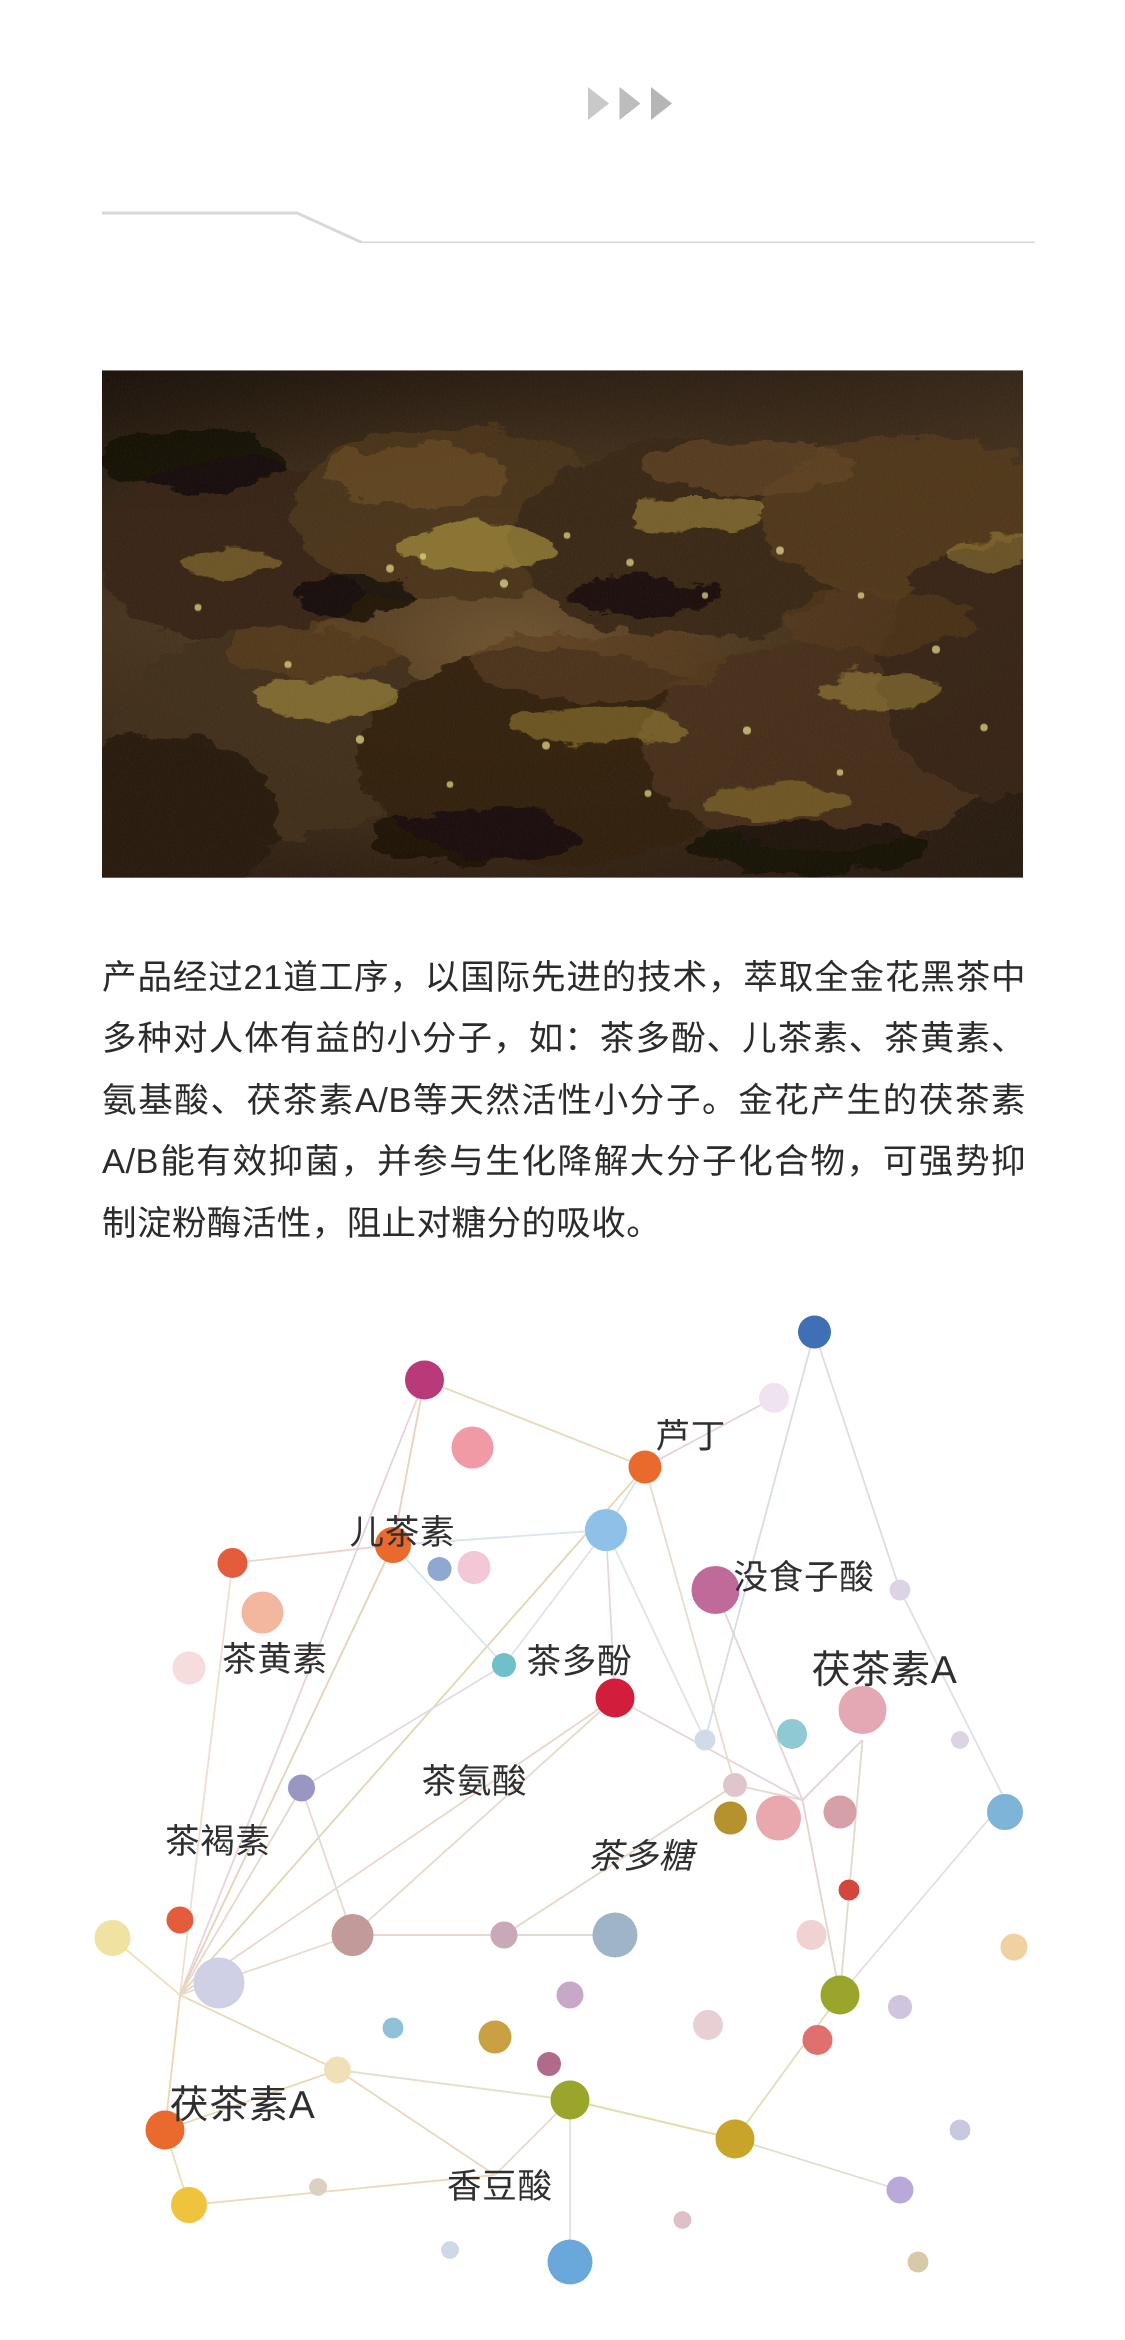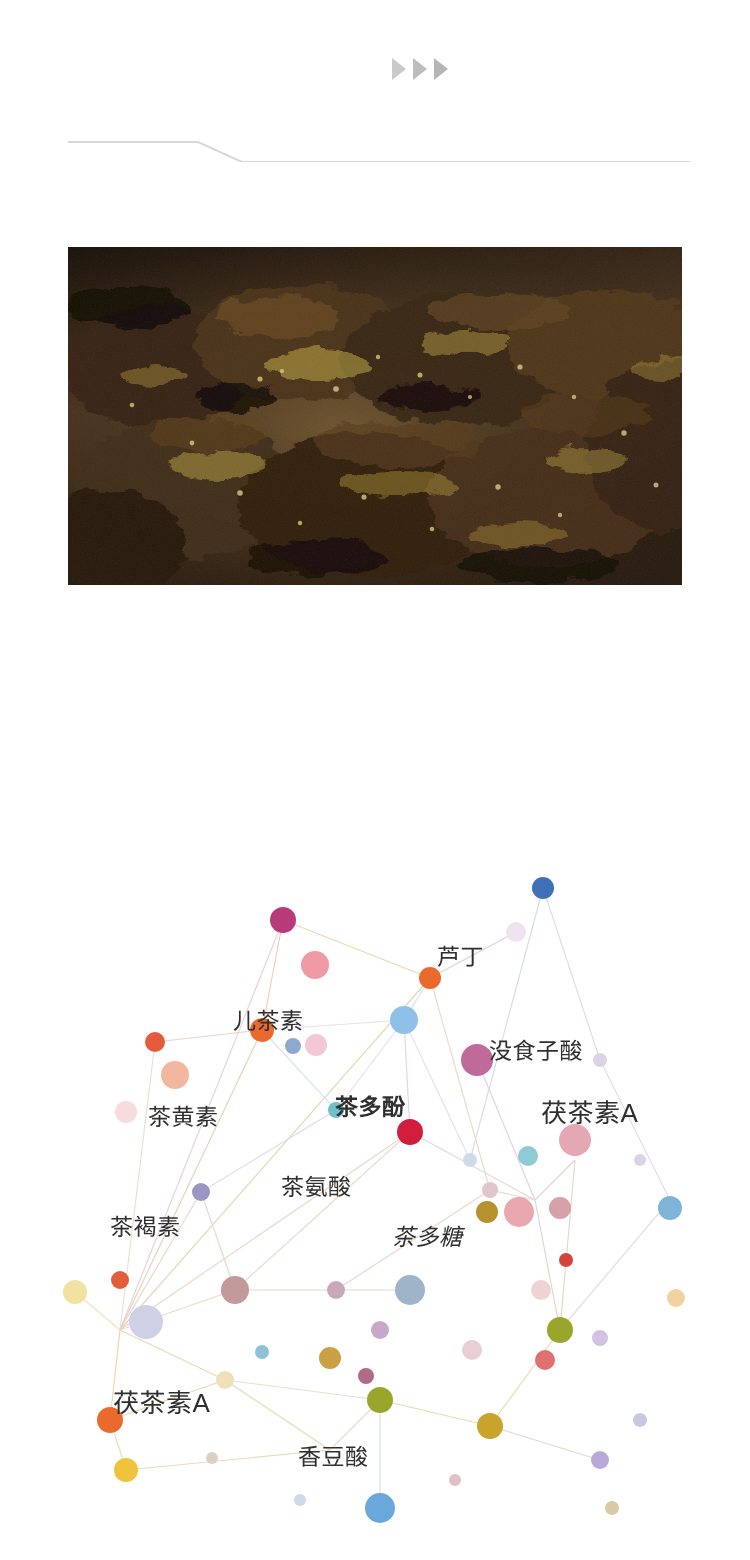--- a/index.html
+++ b/index.html
@@ -228,20 +228,21 @@
         <circle cx="492" cy="268" r="2.2" fill="#eddf87"></circle>
         <circle cx="64" cy="158" r="2.3" fill="#efe08a"></circle>
         <circle cx="588" cy="238" r="2.5" fill="#f0e28f"></circle>
       </g>
 
       <rect width="614" height="338" filter="url(#grain)" opacity="0.35"></rect>
       <rect width="614" height="338" fill="#000" opacity="0.05"></rect>
     </svg>
   </div>
 
+  <p class="body-copy">产品经过21道工序，以国际先进的技术，萃取全金花黑茶中多种对人体有益的小分子，如：茶多酚、儿茶素、茶黄素、氨基酸、茯茶素A/B等天然活性小分子。金花产生的茯茶素A/B能有效抑菌，并参与生化降解大分子化合物，可强势抑制淀粉酶活性，阻止对糖分的吸收。</p>
 
   <div class="molecule">
     <svg width="750" height="700" viewBox="0 0 750 700" xmlns="http://www.w3.org/2000/svg">
 
       <g stroke-width="1.2" fill="none" opacity="0.85">
         <path d="M283 60 L120 470" stroke="#e7c7d8"></path>
         <path d="M283 60 L430 118" stroke="#e3d3a8"></path>
         <path d="M283 60 L262 170" stroke="#e9c9a8"></path>
         <path d="M543 28 L470 300" stroke="#cfd7e6"></path>
         <path d="M543 28 L600 200" stroke="#dcd3e6"></path>
@@ -344,23 +345,23 @@
         <circle cx="212" cy="598" r="6" fill="#dcd0c0"></circle>
         <circle cx="640" cy="300" r="6" fill="#dcd4e4"></circle>
         <circle cx="600" cy="200" r="7" fill="#dcd4e4"></circle>
         <circle cx="470" cy="300" r="7" fill="#cfdce8"></circle>
       </g>
     </svg>
 
     <div class="mol-label" style="left:437px; top:78px;">芦丁</div>
     <div class="mol-label" style="left:233px; top:142px;">儿茶素</div>
     <div class="mol-label" style="left:489px; top:172px;">没食子酸</div>
-    <div class="mol-label" style="left:335px; top:228px;font-weight:bold;">茶多酚</div>
+    <div class="mol-label" style="left:351px; top:228px;">茶多酚</div>
     <div class="mol-label big" style="left:541px; top:232px;">茯茶素A</div>
-    <div class="mol-label" style="left:148px; top:238px;">茶黄素</div>
+    <div class="mol-label" style="left:148px; top:227px;">茶黄素</div>
     <div class="mol-label" style="left:281px; top:308px;">茶氨酸</div>
     <div class="mol-label" style="left:392px; top:358px;font-style:italic;">茶多糖</div>
     <div class="mol-label" style="left:110px; top:348px;">茶褐素</div>
     <div class="mol-label big" style="left:113px; top:522px;">茯茶素A</div>
     <div class="mol-label" style="left:298px; top:578px;text-align:right;">香豆酸</div>
   </div>
 
 </div>
 
 </body></html>

